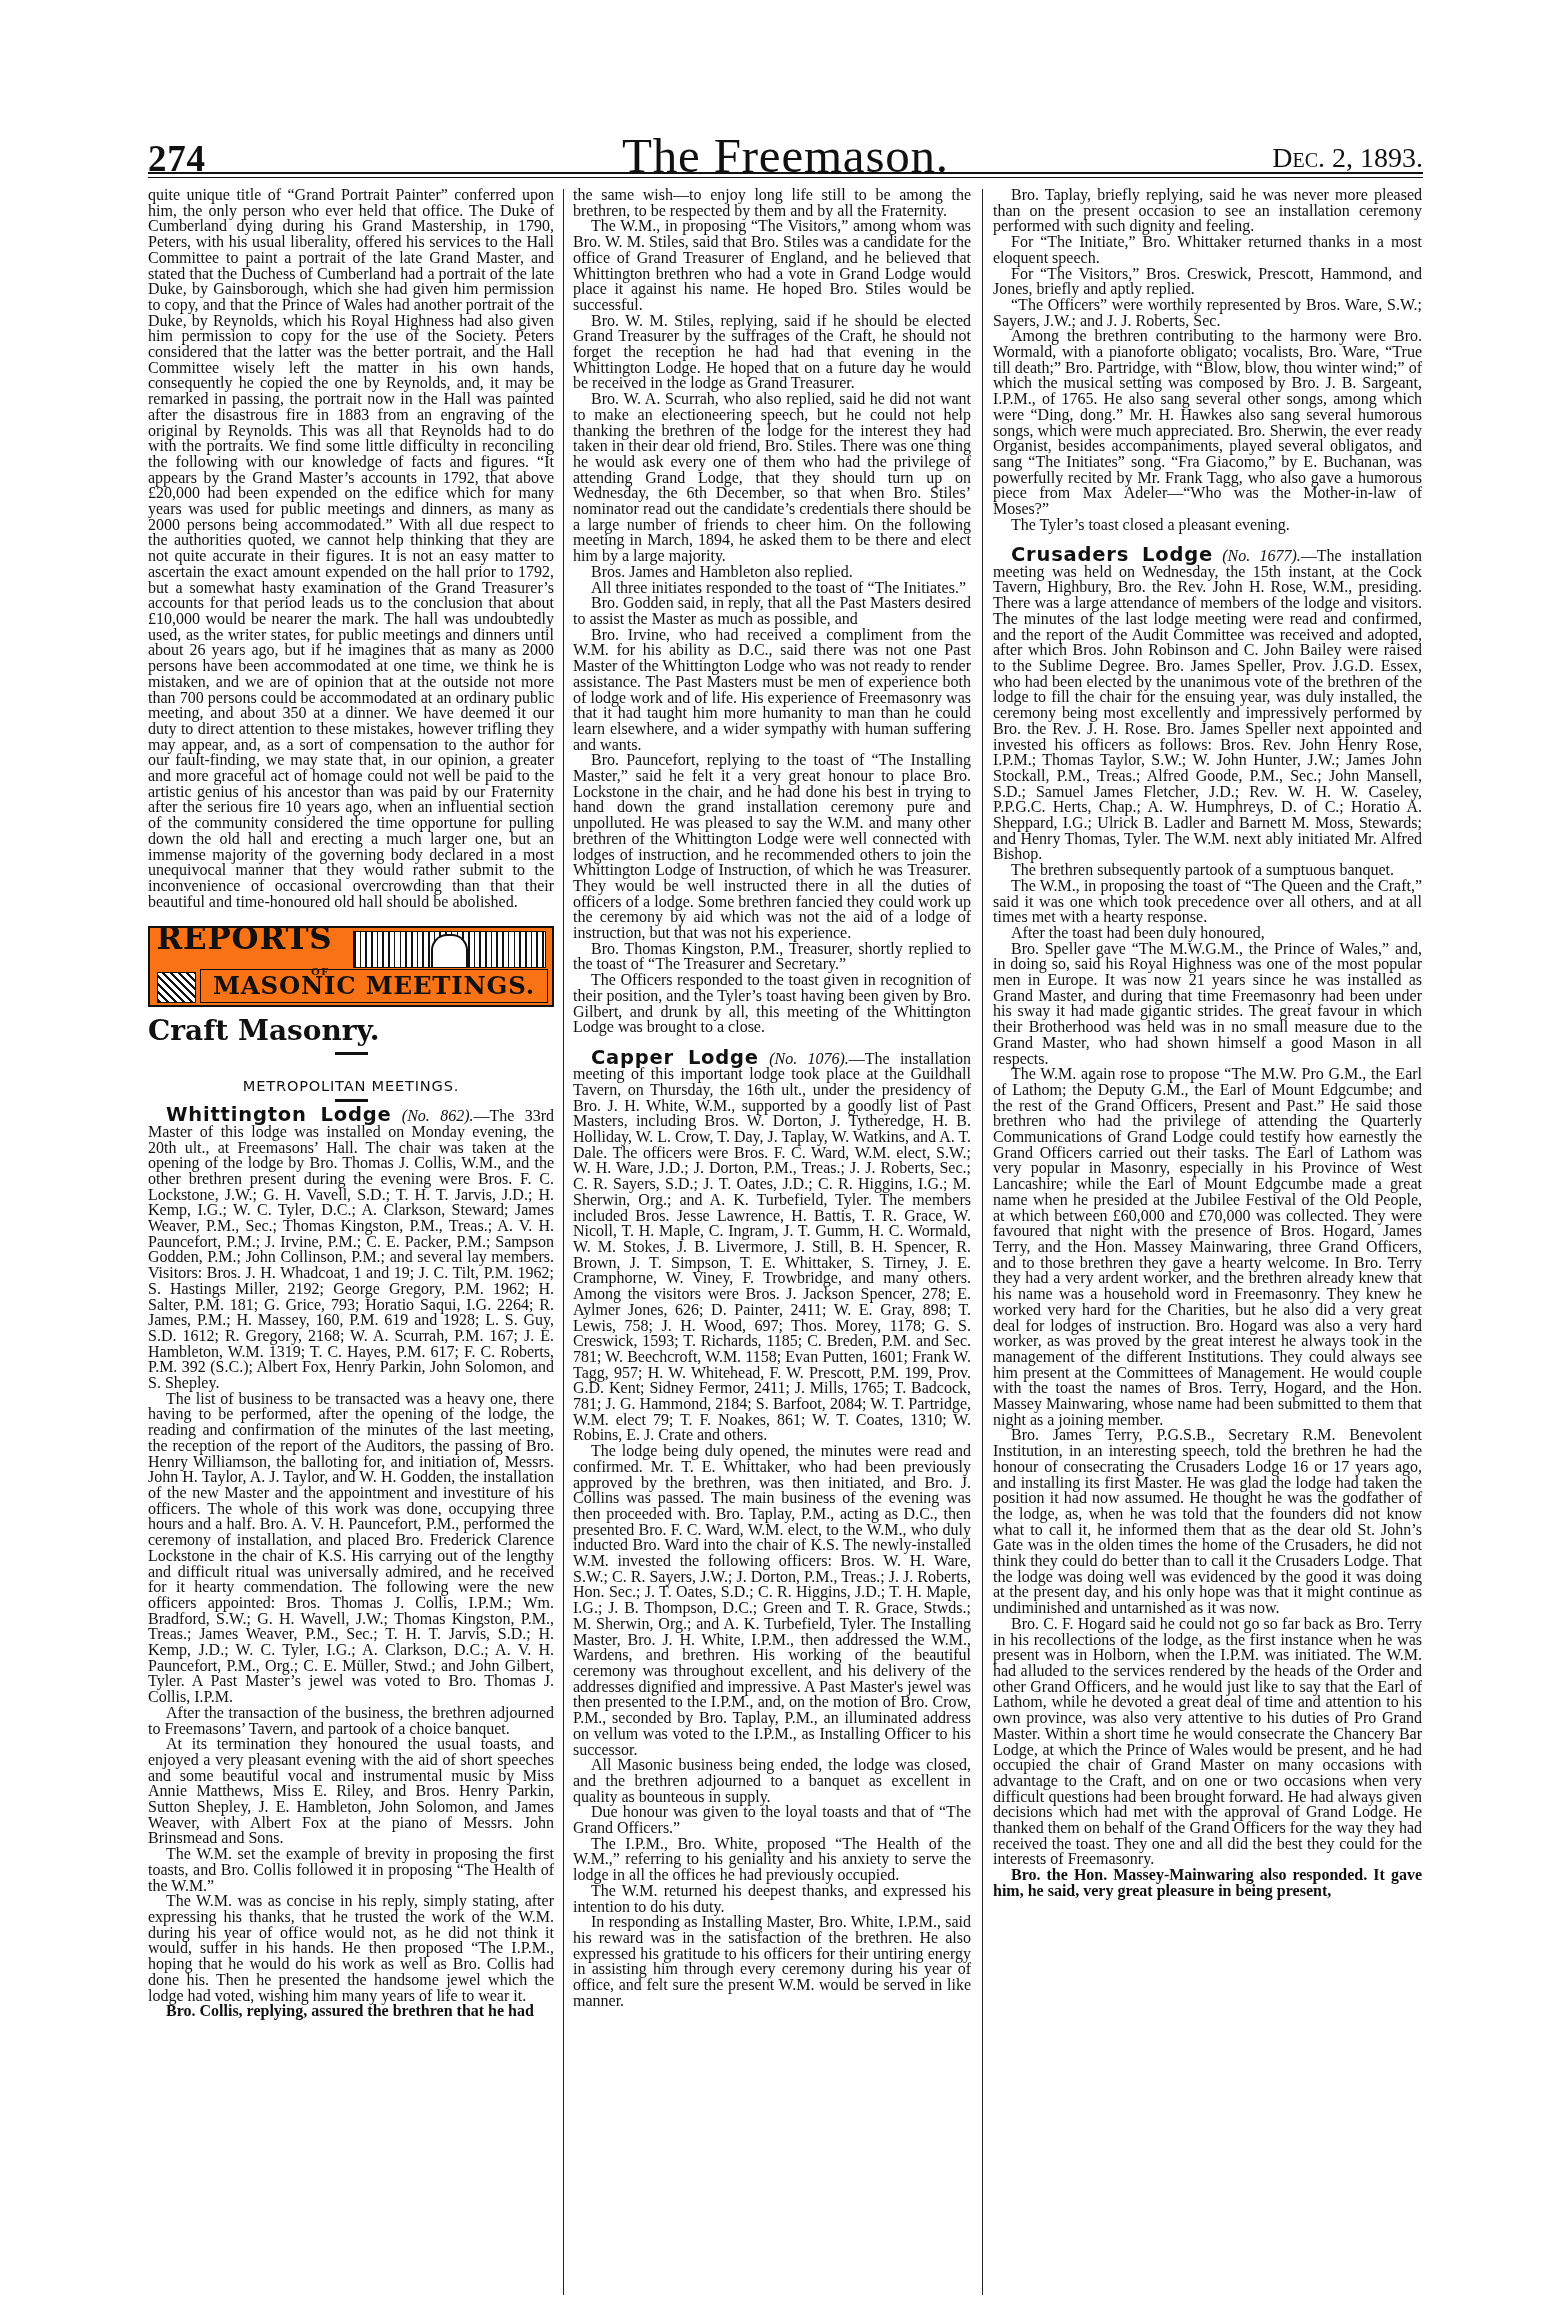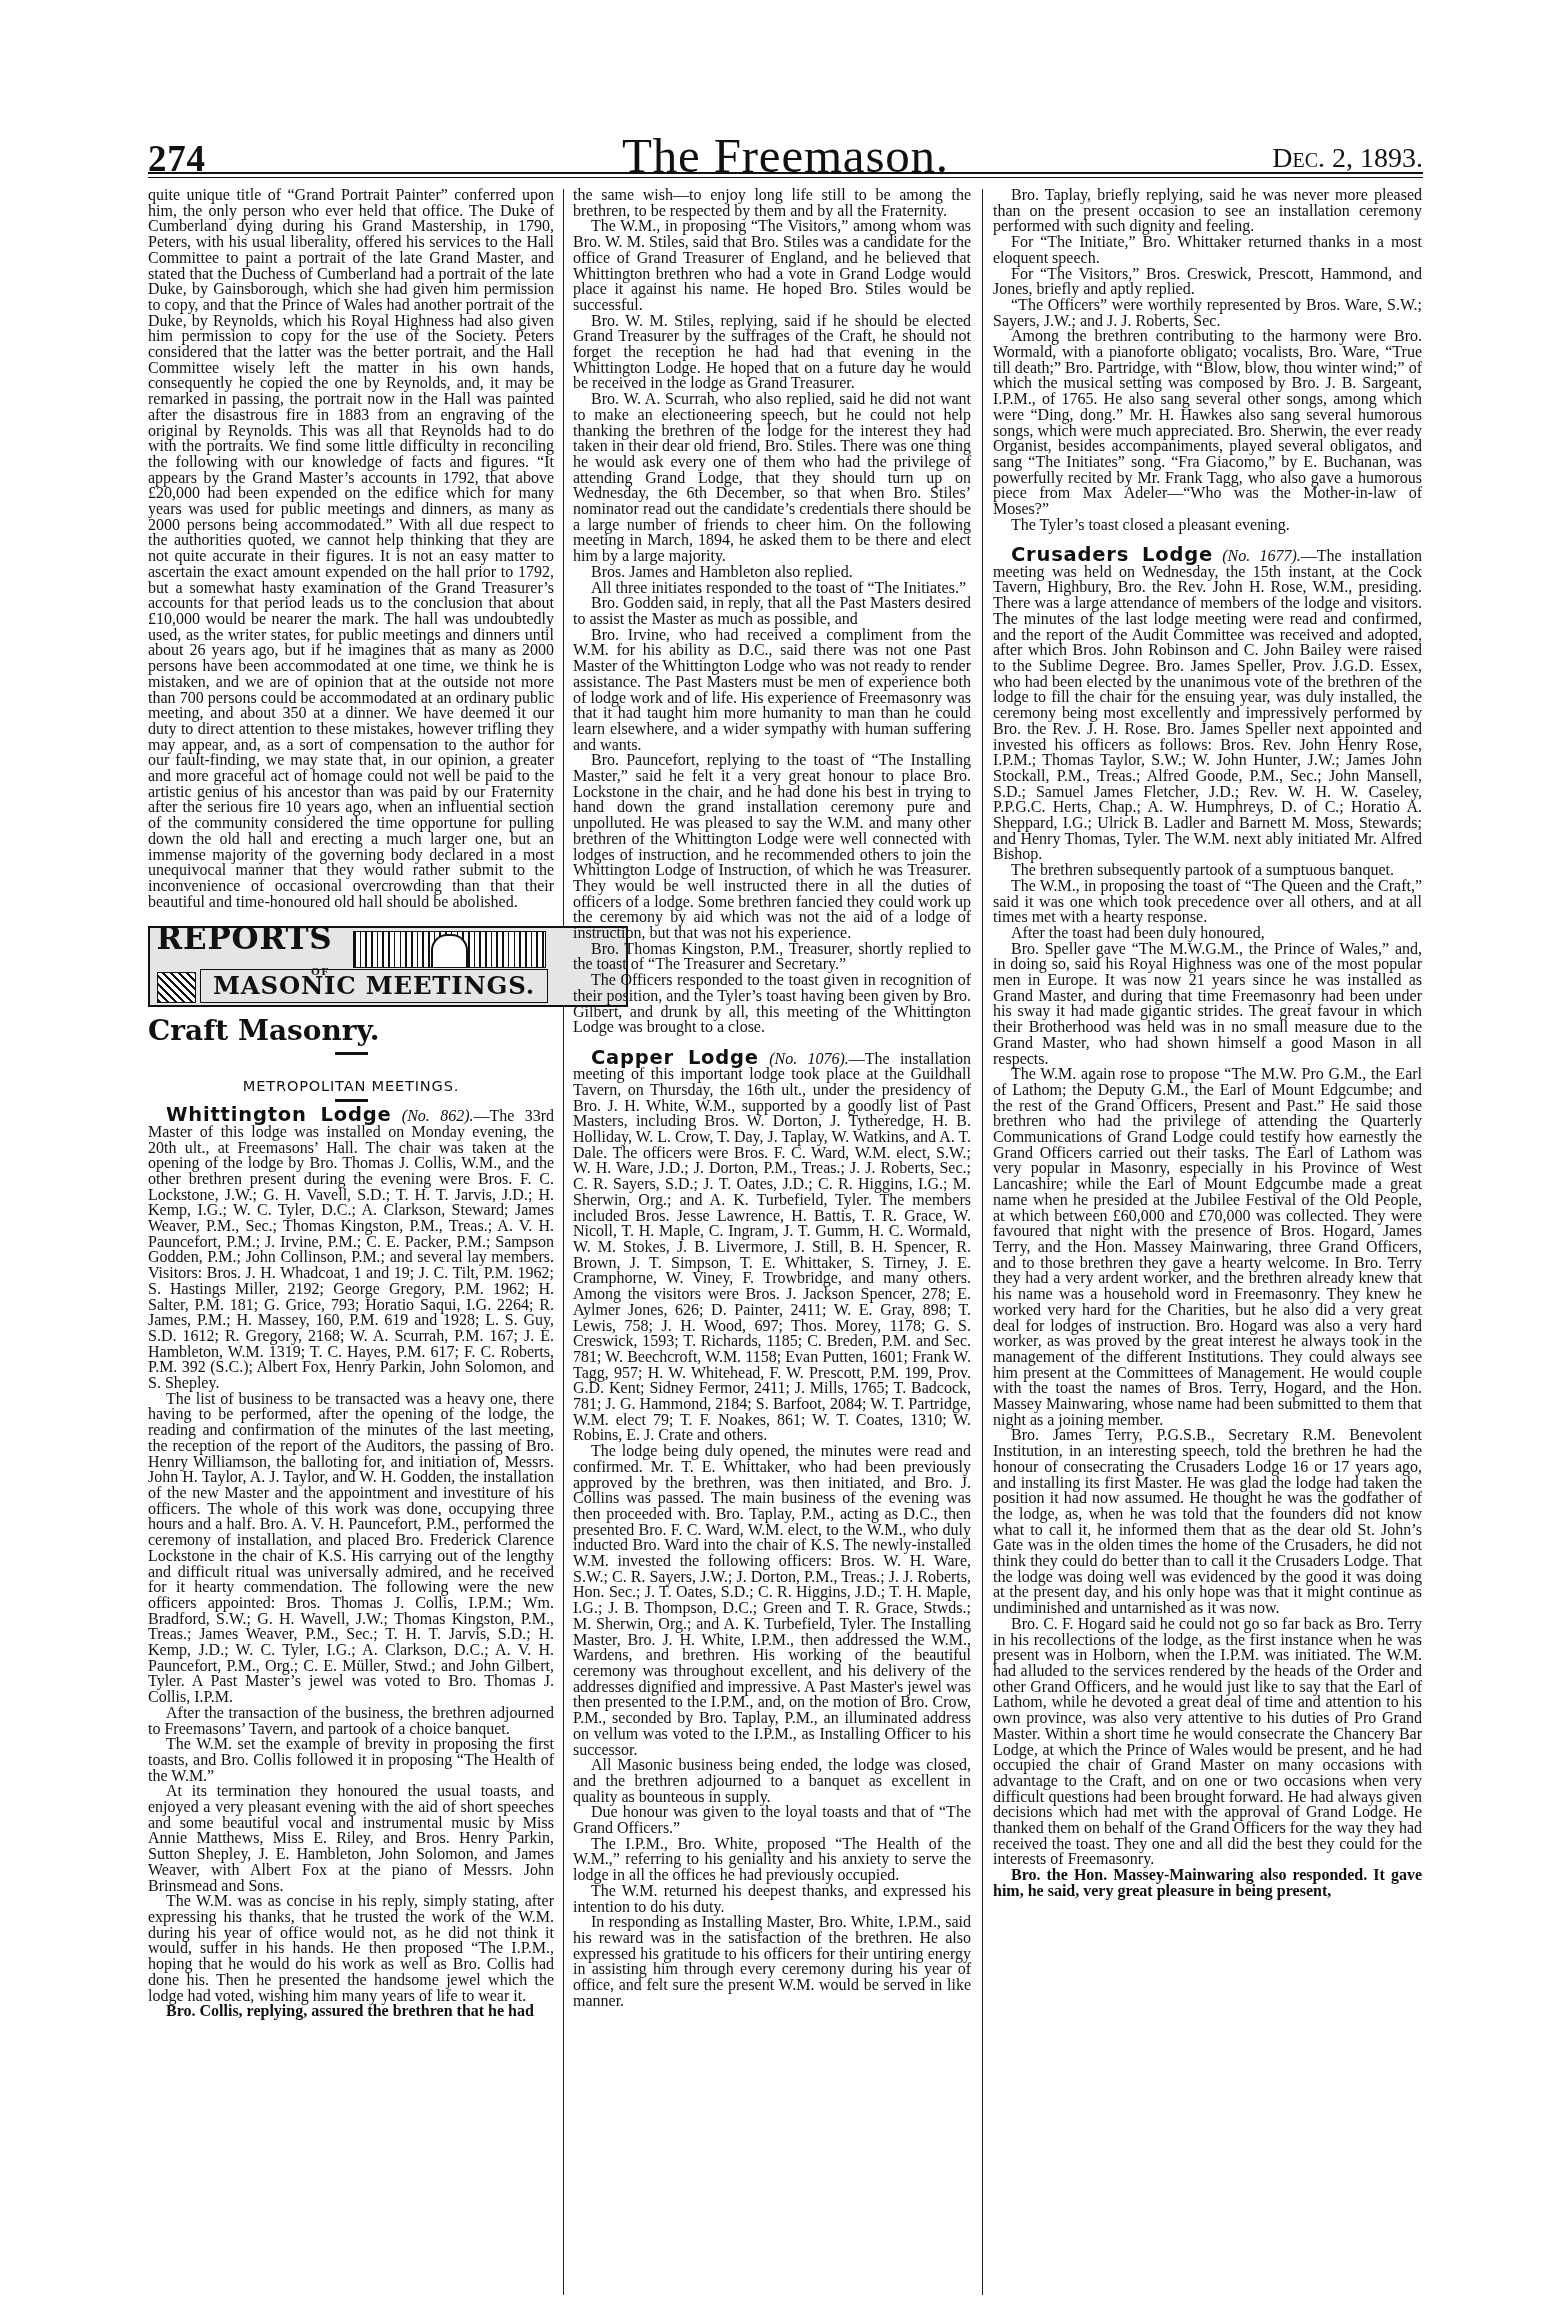--- a/index.html
+++ b/index.html
@@ -16,21 +16,21 @@
   .col-2 { left: 573px; width: 398px; }
   .col-3 { left: 993px; width: 429px; }
   .divider { position: absolute; top: 189px; width: 0; border-left: 1.3px solid #222; height: 2106px; }
   .divider-1 { left: 563px; }
   .divider-2 { left: 982px; }
   p { margin: 0; text-indent: 18px; }
   p.noindent { text-indent: 0; }
   .lodge-head { margin-top: 14.6px; }
   .lodge-name { font-family: "DejaVu Sans", "Liberation Sans", sans-serif; font-size: 19.5px; letter-spacing: 0.8px; font-weight: bold; }
   .lodge-no { font-style: italic; }
-  .banner { position: relative; width: 480px; height: 81px; margin: 16.3px 0 6.5px 0; border: 2.4px solid #111; box-sizing: border-box; background: #e5e5e5; }
+  .banner { position: relative; width: 406px; height: 81px; margin: 16.3px 0 6.5px 0; border: 2.4px solid #111; box-sizing: border-box; background: #f97316; }
   .banner-reports { position: absolute; left: 6.5px; top: 3.3px; font-family: "DejaVu Serif", serif; font-weight: bold; font-size: 31px; letter-spacing: 0.8px; }
   .banner-art { position: absolute; left: 203px; top: 3.3px; width: 193px; height: 37px; background: repeating-linear-gradient(90deg, #111 0 1.6px, #fff 1.6px 5.7px); border: 1.6px solid #111; box-sizing: border-box; }
   .banner-art::after { content: ""; position: absolute; left: 77px; top: 1.6px; width: 33px; height: 31px; border: 2.4px solid #111; border-bottom: none; border-radius: 16.3px 16.3px 0 0; background: #fff; }
   .banner-of { position: absolute; left: 161px; top: 36px; font-size: 11.4px; font-weight: bold; letter-spacing: 1.6px; }
   .banner-ornament { position: absolute; left: 6.5px; top: 44px; width: 39px; height: 31px; background: repeating-linear-gradient(45deg, #111 0 2.4px, #fff 2.4px 5.7px); border: 1.6px solid #111; box-sizing: border-box; }
   .banner-masonic { position: absolute; left: 50px; top: 41px; width: 348px; height: 34px; border: 1.6px solid #111; box-sizing: border-box; font-family: "DejaVu Serif", serif; font-weight: bold; font-size: 24.4px; line-height: 31px; text-align: center; letter-spacing: 0.8px; }
   .craft { text-align: left; font-family: "DejaVu Serif", serif; font-weight: bold; font-size: 28px; line-height: 36px; margin-top: 4.9px; }
   .short-rule { width: 33px; height: 0; border-top: 3.3px solid #111; margin: 3.3px auto 4.9px auto; }
   .metro { text-align: center; font-family: "DejaVu Sans", sans-serif; font-size: 14.6px; letter-spacing: 0.8px; line-height: 19.5px; margin-top: 21px; }
   .bold-line { font-weight: bold; }
@@ -66,22 +66,22 @@
     <div class="short-rule"></div>
     <div class="metro">METROPOLITAN MEETINGS.</div>
     <div class="short-rule"></div>
 
     <p>
       <span class="lodge-name">Whittington Lodge</span>
       <span class="lodge-no">(No. 862).</span><span>—The 33rd Master of this lodge was installed on Monday evening, the 20th ult., at Freemasons’ Hall. The chair was taken at the opening of the lodge by Bro. Thomas J. Collis, W.M., and the other brethren present during the evening were Bros. F. C. Lockstone, J.W.; G. H. Vavell, S.D.; T. H. T. Jarvis, J.D.; H. Kemp, I.G.; W. C. Tyler, D.C.; A. Clarkson, Steward; James Weaver, P.M., Sec.; Thomas Kingston, P.M., Treas.; A. V. H. Pauncefort, P.M.; J. Irvine, P.M.; C. E. Packer, P.M.; Sampson Godden, P.M.; John Collinson, P.M.; and several lay members. Visitors: Bros. J. H. Whadcoat, 1 and 19; J. C. Tilt, P.M. 1962; S. Hastings Miller, 2192; George Gregory, P.M. 1962; H. Salter, P.M. 181; G. Grice, 793; Horatio Saqui, I.G. 2264; R. James, P.M.; H. Massey, 160, P.M. 619 and 1928; L. S. Guy, S.D. 1612; R. Gregory, 2168; W. A. Scurrah, P.M. 167; J. E. Hambleton, W.M. 1319; T. C. Hayes, P.M. 617; F. C. Roberts, P.M. 392 (S.C.); Albert Fox, Henry Parkin, John Solomon, and S. Shepley.</span>
     </p>
     <p>The list of business to be transacted was a heavy one, there having to be performed, after the opening of the lodge, the reading and confirmation of the minutes of the last meeting, the reception of the report of the Auditors, the passing of Bro. Henry Williamson, the balloting for, and initiation of, Messrs. John H. Taylor, A. J. Taylor, and W. H. Godden, the installation of the new Master and the appointment and investiture of his officers. The whole of this work was done, occupying three hours and a half. Bro. A. V. H. Pauncefort, P.M., performed the ceremony of installation, and placed Bro. Frederick Clarence Lockstone in the chair of K.S. His carrying out of the lengthy and difficult ritual was universally admired, and he received for it hearty commendation. The following were the new officers appointed: Bros. Thomas J. Collis, I.P.M.; Wm. Bradford, S.W.; G. H. Wavell, J.W.; Thomas Kingston, P.M., Treas.; James Weaver, P.M., Sec.; T. H. T. Jarvis, S.D.; H. Kemp, J.D.; W. C. Tyler, I.G.; A. Clarkson, D.C.; A. V. H. Pauncefort, P.M., Org.; C. E. Müller, Stwd.; and John Gilbert, Tyler. A Past Master’s jewel was voted to Bro. Thomas J. Collis, I.P.M.</p>
     <p>After the transaction of the business, the brethren adjourned to Freemasons’ Tavern, and partook of a choice banquet.</p>
+    <p>At its termination they honoured the usual toasts, and enjoyed a very pleasant evening with the aid of short speeches and some beautiful vocal and instrumental music by Miss Annie Matthews, Miss E. Riley, and Bros. Henry Parkin, Sutton Shepley, J. E. Hambleton, John Solomon, and James Weaver, with Albert Fox at the piano of Messrs. John Brinsmead and Sons.</p>
     <p>The W.M. set the example of brevity in proposing the first toasts, and Bro. Collis followed it in proposing “The Health of the W.M.”</p>
-    <p>At its termination they honoured the usual toasts, and enjoyed a very pleasant evening with the aid of short speeches and some beautiful vocal and instrumental music by Miss Annie Matthews, Miss E. Riley, and Bros. Henry Parkin, Sutton Shepley, J. E. Hambleton, John Solomon, and James Weaver, with Albert Fox at the piano of Messrs. John Brinsmead and Sons.</p>
     <p>The W.M. was as concise in his reply, simply stating, after expressing his thanks, that he trusted the work of the W.M. during his year of office would not, as he did not think it would, suffer in his hands. He then proposed “The I.P.M., hoping that he would do his work as well as Bro. Collis had done his. Then he presented the handsome jewel which the lodge had voted, wishing him many years of life to wear it.</p>
     <p class="bold-line">Bro. Collis, replying, assured the brethren that he had</p>
   </div>
 
   <div class="col col-2">
     <p class="noindent">the same wish—to enjoy long life still to be among the brethren, to be respected by them and by all the Fraternity.</p>
     <p>The W.M., in proposing “The Visitors,” among whom was Bro. W. M. Stiles, said that Bro. Stiles was a candidate for the office of Grand Treasurer of England, and he believed that Whittington brethren who had a vote in Grand Lodge would place it against his name. He hoped Bro. Stiles would be successful.</p>
     <p>Bro. W. M. Stiles, replying, said if he should be elected Grand Treasurer by the suffrages of the Craft, he should not forget the reception he had had that evening in the Whittington Lodge. He hoped that on a future day he would be received in the lodge as Grand Treasurer.</p>
     <p>Bro. W. A. Scurrah, who also replied, said he did not want to make an electioneering speech, but he could not help thanking the brethren of the lodge for the interest they had taken in their dear old friend, Bro. Stiles. There was one thing he would ask every one of them who had the privilege of attending Grand Lodge, that they should turn up on Wednesday, the 6th December, so that when Bro. Stiles’ nominator read out the candidate’s credentials there should be a large number of friends to cheer him. On the following meeting in March, 1894, he asked them to be there and elect him by a large majority.</p>
     <p>Bros. James and Hambleton also replied.</p>

